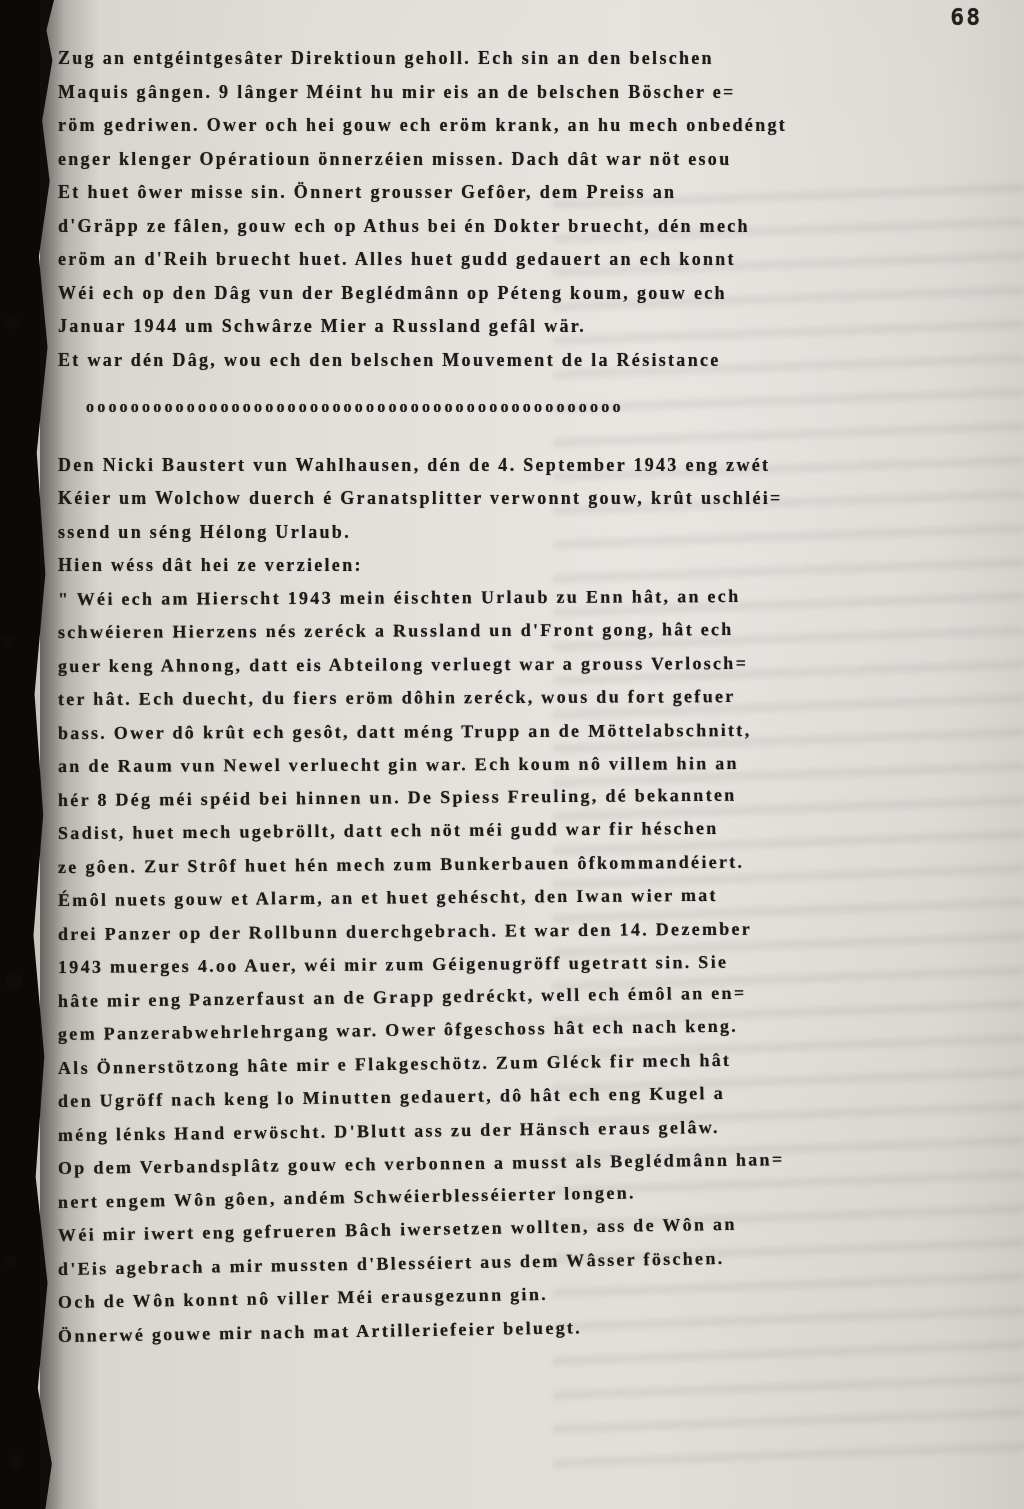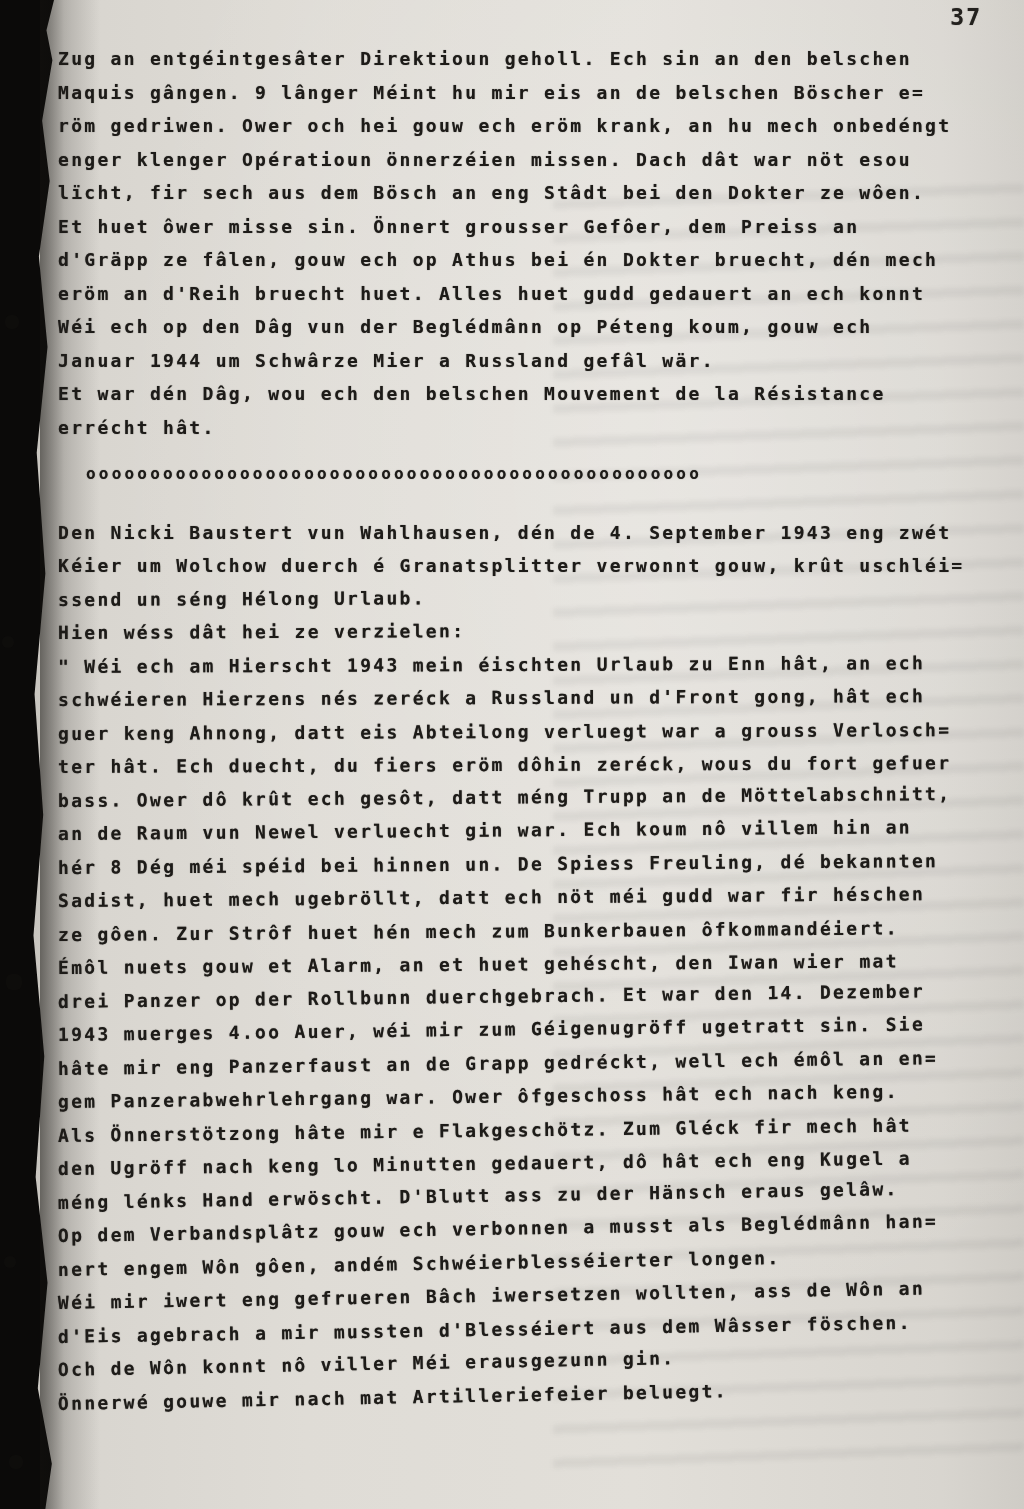--- a/index.html
+++ b/index.html
@@ -69,20 +69,21 @@
     font-weight: bold;
     color: #23211e;
     letter-spacing: 2px;
     text-shadow: 0 0 1px rgba(30,28,25,0.55);
   }
   .text-block {
     position: absolute;
     left: 58px;
     top: 42px;
     right: 26px;
+    font-family: Liberation Serif, serif;
   }
   .line {
     white-space: pre;
     font-size: 18px;
     font-weight: bold;
     line-height: 33.5px;
     letter-spacing: 2.3px;
     color: #1d1b18;
     text-shadow: 0 0 1px rgba(25,23,20,0.6);
     transform-origin: left center;
@@ -102,34 +103,32 @@
   }
 </style>
 </head>
 <body>
 
 <div class="scan">
   <div class="bleed"></div>
   <div class="gutter"></div>
   <div class="gutter-shadow"></div>
   <div class="specks"></div>
-  <div class="page-number">37</div>
+  <div class="page-number">68</div>
   <div class="text-block">
       <div class="line">Zug an entgéintgesâter Direktioun geholl. Ech sin an den belschen</div>
       <div class="line">Maquis gângen. 9 lânger Méint hu mir eis an de belschen Böscher e=</div>
       <div class="line">röm gedriwen. Ower och hei gouw ech eröm krank, an hu mech onbedéngt</div>
       <div class="line">enger klenger Opératioun önnerzéien missen. Dach dât war nöt esou</div>
-      <div class="line">lïcht, fir sech aus dem Bösch an eng Stâdt bei den Dokter ze wôen.</div>
       <div class="line">Et huet ôwer misse sin. Önnert grousser Gefôer, dem Preiss an</div>
       <div class="line">d'Gräpp ze fâlen, gouw ech op Athus bei én Dokter bruecht, dén mech</div>
       <div class="line">eröm an d'Reih bruecht huet. Alles huet gudd gedauert an ech konnt</div>
       <div class="line">Wéi ech op den Dâg vun der Beglédmânn op Péteng koum, gouw ech</div>
       <div class="line">Januar 1944 um Schwârze Mier a Russland gefâl wär.</div>
       <div class="line">Et war dén Dâg, wou ech den belschen Mouvement de la Résistance</div>
-      <div class="line">errécht hât.</div>
       <div class="line separator">oooooooooooooooooooooooooooooooooooooooooooooooo</div>
       <div class="line">Den Nicki Baustert vun Wahlhausen, dén de 4. September 1943 eng zwét</div>
       <div class="line">Kéier um Wolchow duerch é Granatsplitter verwonnt gouw, krût uschléi=</div>
       <div class="line">ssend un séng Hélong Urlaub.</div>
       <div class="line">Hien wéss dât hei ze verzielen:</div>
       <div class="line">" Wéi ech am Hierscht 1943 mein éischten Urlaub zu Enn hât, an ech</div>
       <div class="line">schwéieren Hierzens nés zeréck a Russland un d'Front gong, hât ech</div>
       <div class="line">guer keng Ahnong, datt eis Abteilong verluegt war a grouss Verlosch=</div>
       <div class="line">ter hât. Ech duecht, du fiers eröm dôhin zeréck, wous du fort gefuer</div>
       <div class="line">bass. Ower dô krût ech gesôt, datt méng Trupp an de Möttelabschnitt,</div>

